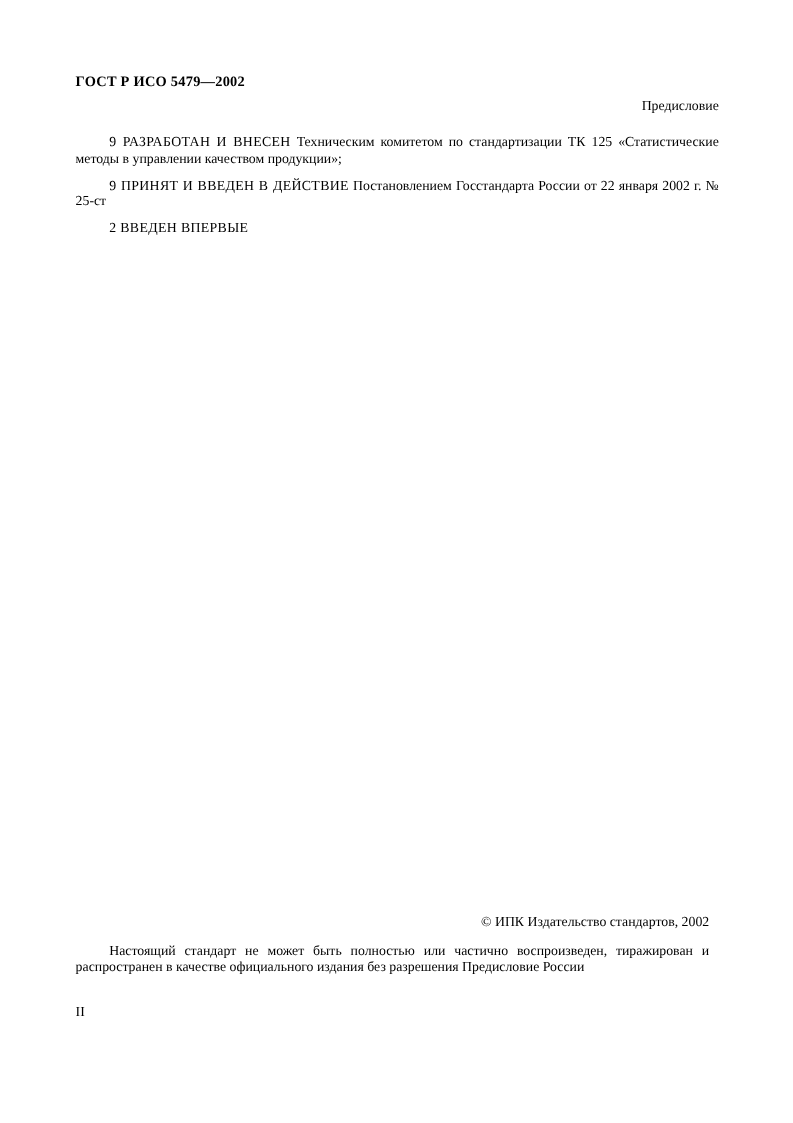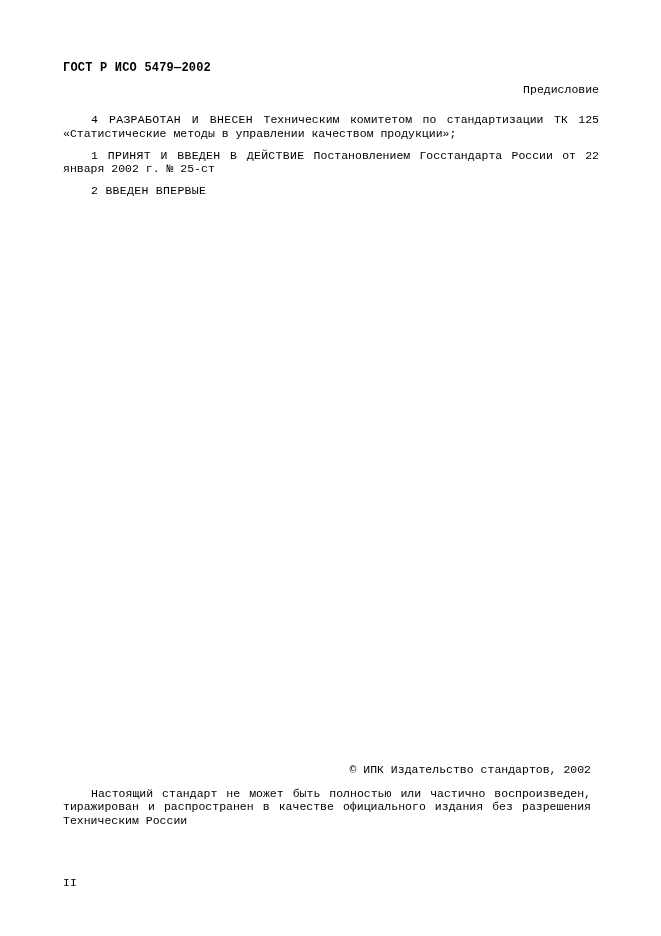--- a/index.html
+++ b/index.html
@@ -6,21 +6,21 @@
     margin: 0;
     padding: 0;
     background: #ffffff;
   }
   .page {
     position: relative;
     width: 661px;
     height: 936px;
     background: #ffffff;
     color: #000000;
-    font-family: Liberation Mono, monospace;
+    font-family: Liberation Serif, serif;
     font-size: 11.5px;
     line-height: 13.2px;
     overflow: hidden;
   }
   .content {
     position: absolute;
     left: 63px;
     right: 62px;
     top: 62px;
   }
@@ -57,48 +57,48 @@
     text-align: right;
   }
   .restriction {
     margin: 11px 0 0 0;
     text-align: justify;
     text-indent: 28px;
   }
   .page-number {
     position: absolute;
     left: 63px;
-    top: 876px;
+    top: 838px;
   }
 </style>
 </head>
 <body>
 
 <div class="page">
   <div class="content">
 
     <div class="doc-header">ГОСТ Р ИСО 5479—2002</div>
 
     <div class="doc-title">Предисловие</div>
 
     <p class="para first">
-      <span class="lead">4 РАЗРАБОТАН И ВНЕСЕН</span><span> Техническим комитетом по стандартизации ТК 125 «Статистические методы в управлении качеством продукции»;</span>
+      <span class="lead">9 РАЗРАБОТАН И ВНЕСЕН</span><span> Техническим комитетом по стандартизации ТК 125 «Статистические методы в управлении качеством продукции»;</span>
     </p>
 
 
     <p class="para gap">
-      <span class="lead">1 ПРИНЯТ  И  ВВЕДЕН  В  ДЕЙСТВИЕ</span><span>  Постановлением  Госстандарта России от 22 января 2002 г. № 25-ст</span>
+      <span class="lead">9 ПРИНЯТ  И  ВВЕДЕН  В  ДЕЙСТВИЕ</span><span>  Постановлением  Госстандарта России от 22 января 2002 г. № 25-ст</span>
     </p>
 
 
     <p class="para gap">
       <span class="lead">2 ВВЕДЕН ВПЕРВЫЕ</span>
     </p>
 
   </div>
 
   <div class="footer">
     <div class="copyright">© ИПК Издательство стандартов, 2002</div>
-    <p class="restriction">Настоящий стандарт не может быть полностью или частично воспроизведен, тиражирован и распространен в качестве официального издания  без разрешения Техническим России</p>
+    <p class="restriction">Настоящий стандарт не может быть полностью или частично воспроизведен, тиражирован и распространен в качестве официального издания  без разрешения Предисловие России</p>
   </div>
 
   <div class="page-number">II</div>
 </div>
 
 </body></html>

